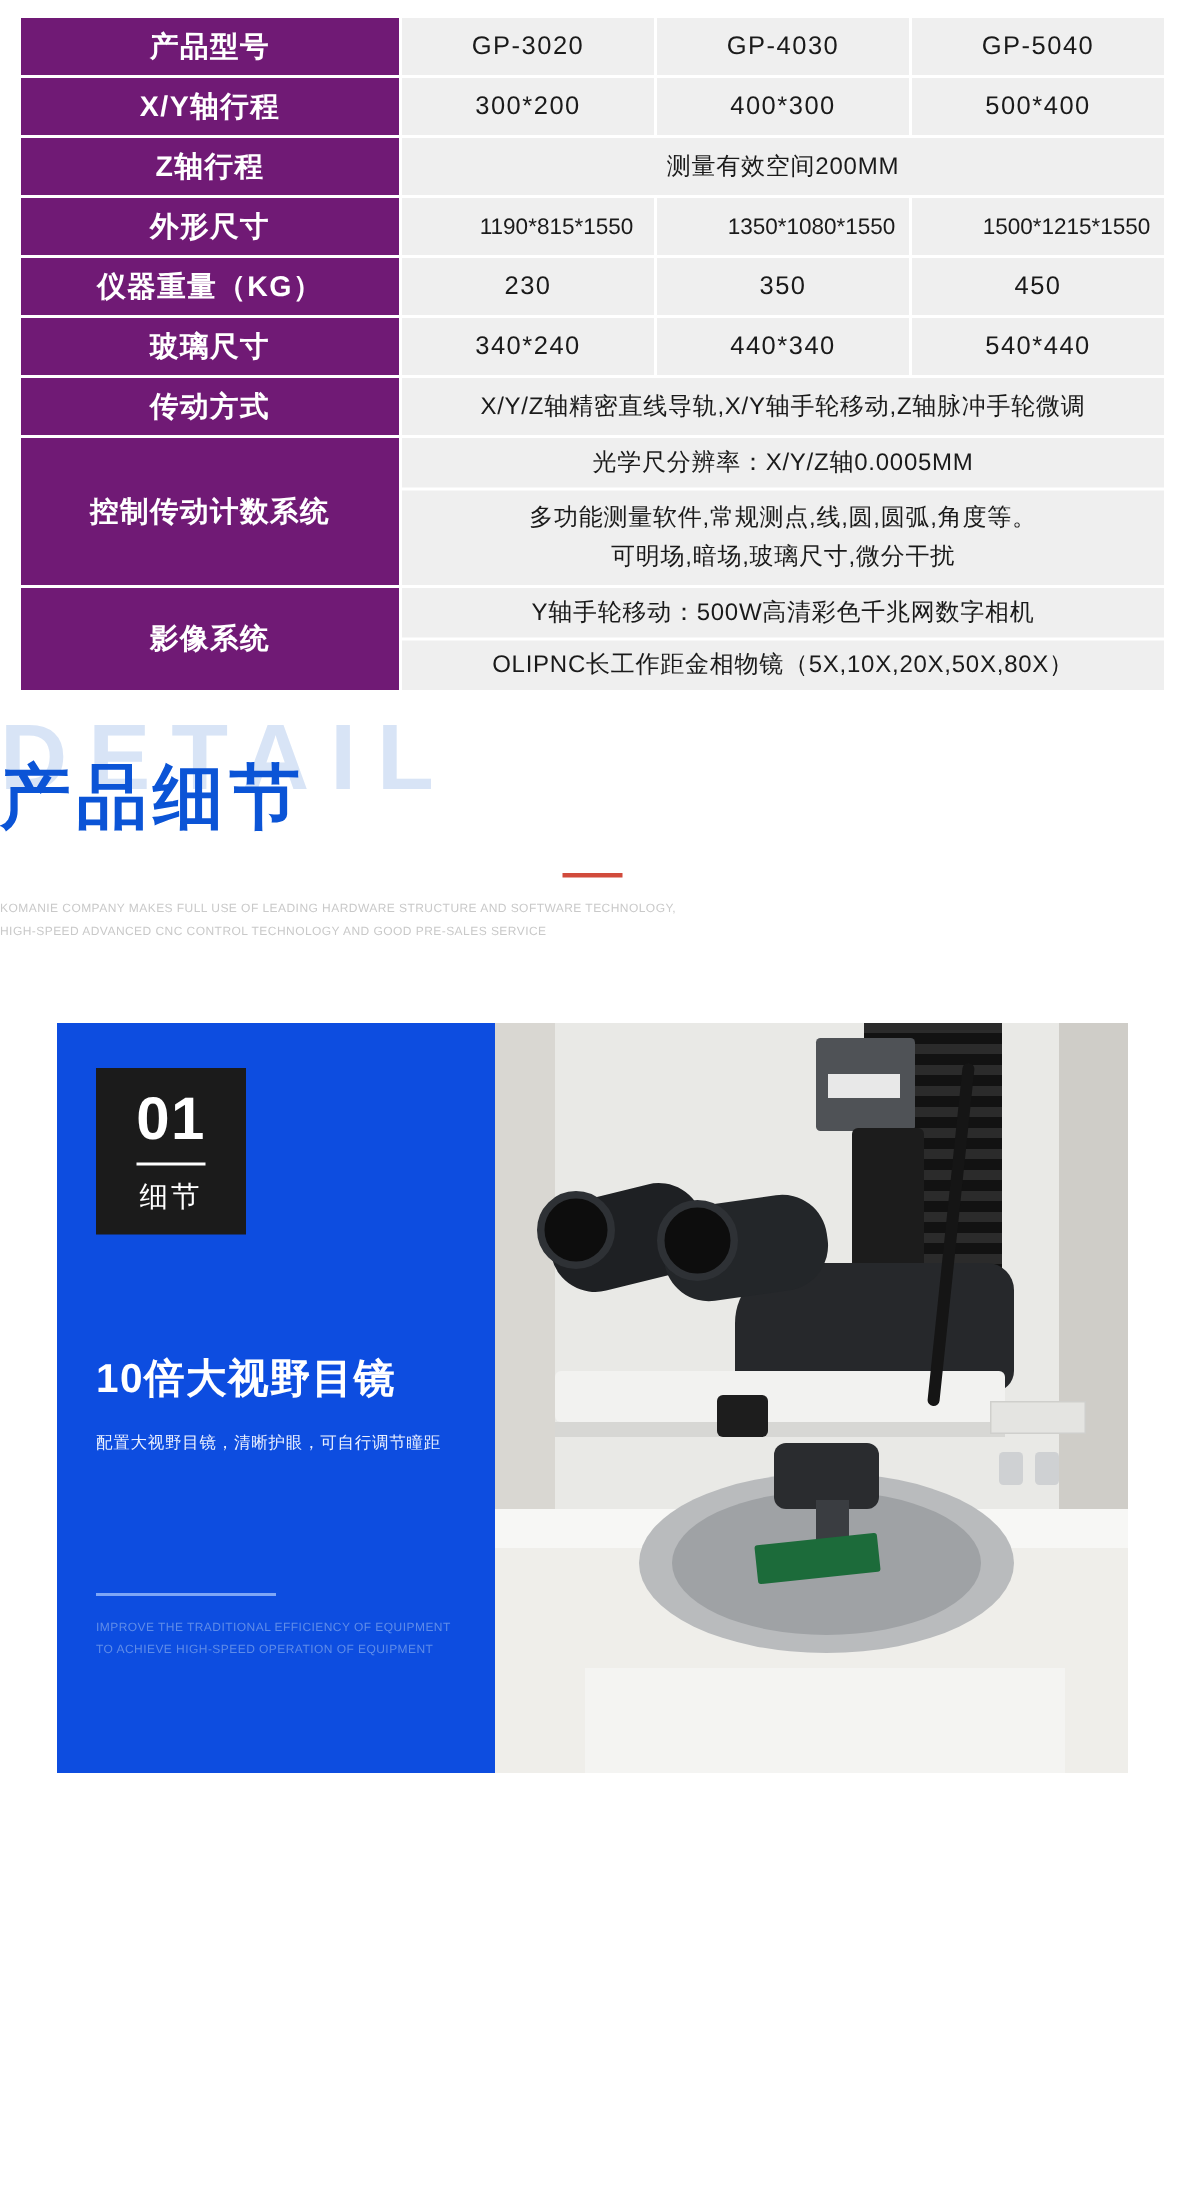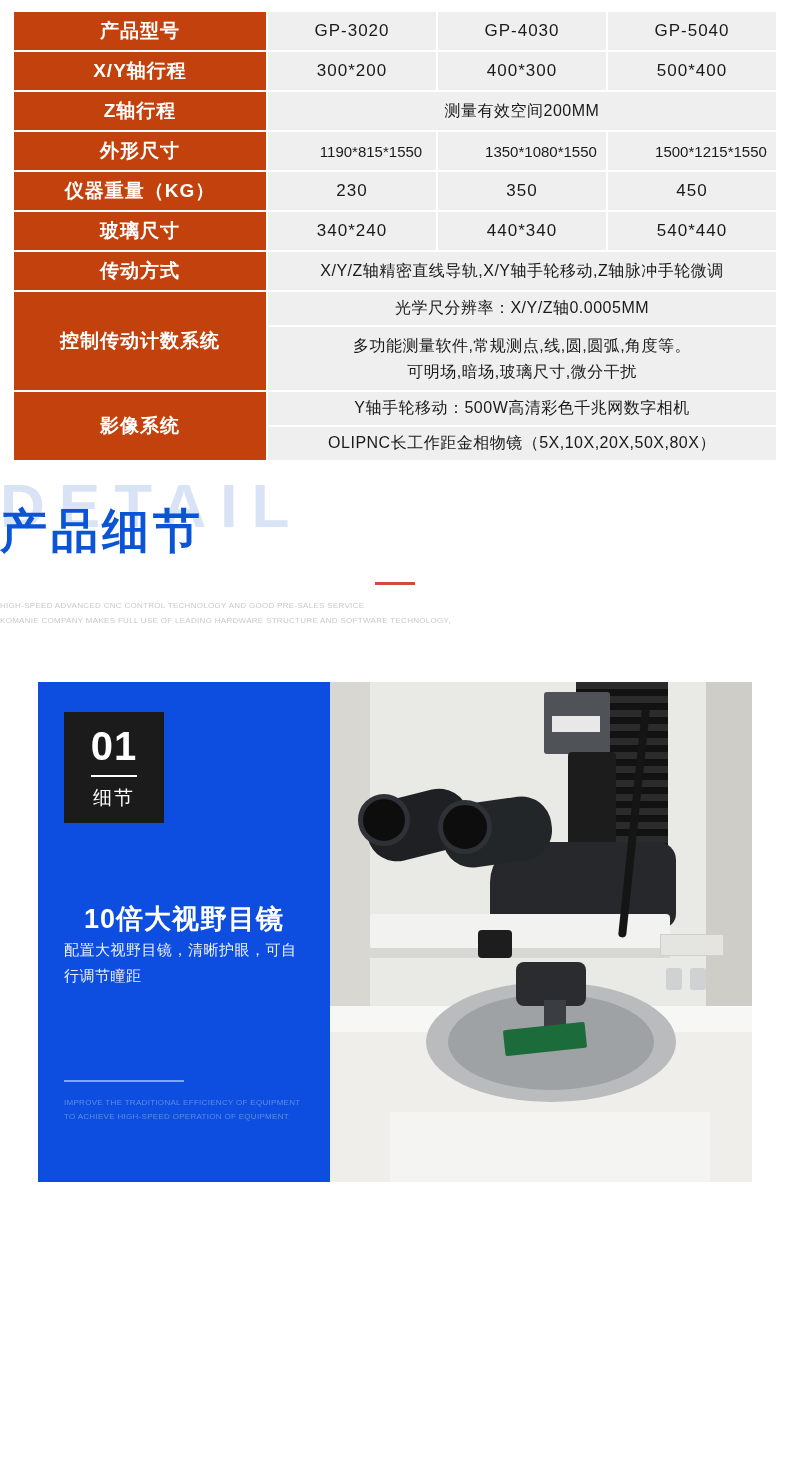--- a/index.html
+++ b/index.html
@@ -19,21 +19,21 @@
     border-collapse: separate;
     border-spacing: 2px;
     table-layout: fixed;
   }
   table.spec td {
     vertical-align: middle;
     text-align: center;
     padding: 6px 2px;
   }
   td.hd {
-    background: #c2410c;
+    background: #701a75;
     color: #ffffff;
     font-weight: bold;
     font-size: 19px;
     letter-spacing: 1px;
     width: 252px;
   }
   td.val {
     background: #efefef;
     color: #1a1a1a;
     font-size: 17px;
@@ -120,25 +120,25 @@
   .numbox .nlabel {
     font-size: 19px;
     letter-spacing: 2px;
   }
   .card-h {
     margin-top: 78px;
     color: #fff;
     font-size: 27px;
     font-weight: bold;
     letter-spacing: 1px;
-    margin-left: 20px;
   }
   .card-p {
+    margin-top: 16px;
     color: #eaf0ff;
-    font-size: 15px;
+    font-size: 11px;
     line-height: 1.75;
     letter-spacing: 0.5px;
     max-width: 250px;
   }
   .card-rule {
     margin-top: 90px;
     width: 120px; height: 2px;
     background: #7ea6f6;
   }
   .card-fine {
@@ -248,22 +248,22 @@
       </tr>
     </tbody>
       </table>
   </div>
 
   <div class="banner">
     <div class="ghost">DETAIL</div>
     <div class="banner-title">产品细节</div>
     <div class="banner-rule"></div>
     <div class="banner-sub">
+      <div>KOMANIE COMPANY MAKES FULL USE OF LEADING HARDWARE STRUCTURE AND SOFTWARE TECHNOLOGY,</div>
       <div>HIGH-SPEED ADVANCED CNC CONTROL TECHNOLOGY AND GOOD PRE-SALES SERVICE</div>
-      <div>KOMANIE COMPANY MAKES FULL USE OF LEADING HARDWARE STRUCTURE AND SOFTWARE TECHNOLOGY,</div>
     </div>
   </div>
 
   <div class="card">
     <div class="card-left">
       <div class="numbox">
         <div class="num">01</div>
         <div class="divider"></div>
         <div class="nlabel">细节</div>
       </div>

